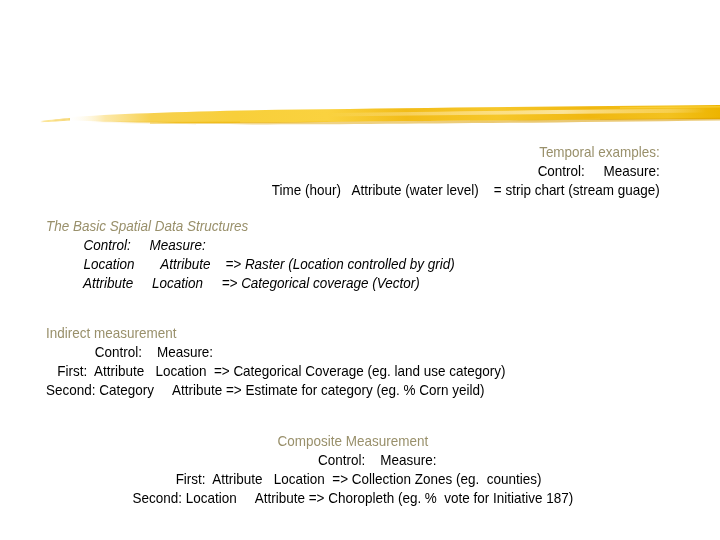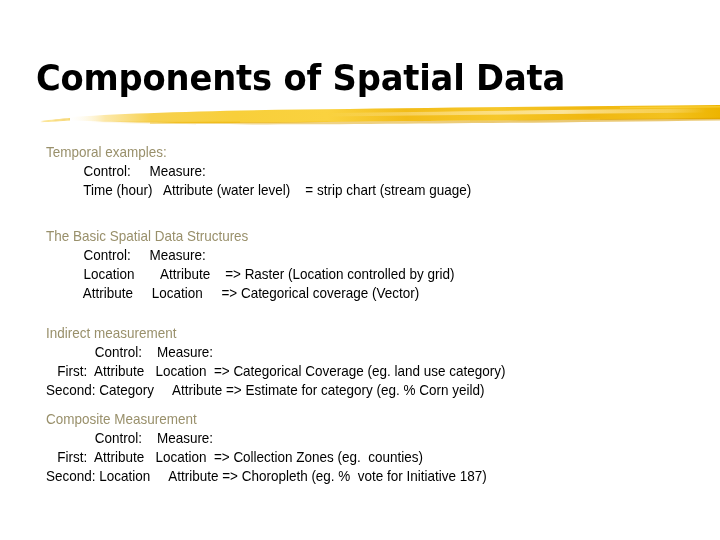--- a/index.html
+++ b/index.html
@@ -81,33 +81,30 @@
     font-family: "Liberation Sans", sans-serif;
     font-size: 14.5px;
     line-height: 19px;
     color: #000000;
     white-space: pre;
     transform: scaleX(0.93);
     transform-origin: left top;
   }
 
   
-  #section-temporal   { top: 143px; }
-  #section-structures { top: 227px; }
+  #section-temporal   { top: 143px; text-align: right; }
+  #section-structures { top: 217px; font-style: italic; }
   #section-indirect   { top: 324px; }
-  #section-composite  { top: 410px; }
+  #section-composite  { top: 432px; text-align: center; }
 </style>
 </head>
 <body>
 
 <div id="slide">
 
-  <div id="title-block">
-    <div id="slide-title">Components of Spatial Data</div>
-  </div>
 
   <svg id="brush-stroke" viewBox="0 0 720 30" preserveAspectRatio="none" aria-hidden="true">
     <defs>
       <linearGradient id="gBrush" x1="0" y1="0" x2="1" y2="0">
         <stop offset="0.00" stop-color="#ffffff" stop-opacity="0"></stop>
         <stop offset="0.06" stop-color="#fbe08a" stop-opacity="0.75"></stop>
         <stop offset="0.13" stop-color="#f7d14f"></stop>
         <stop offset="0.26" stop-color="#f8cf3a"></stop>
         <stop offset="0.40" stop-color="#fad23f"></stop>
         <stop offset="0.52" stop-color="#f2bc18"></stop>

